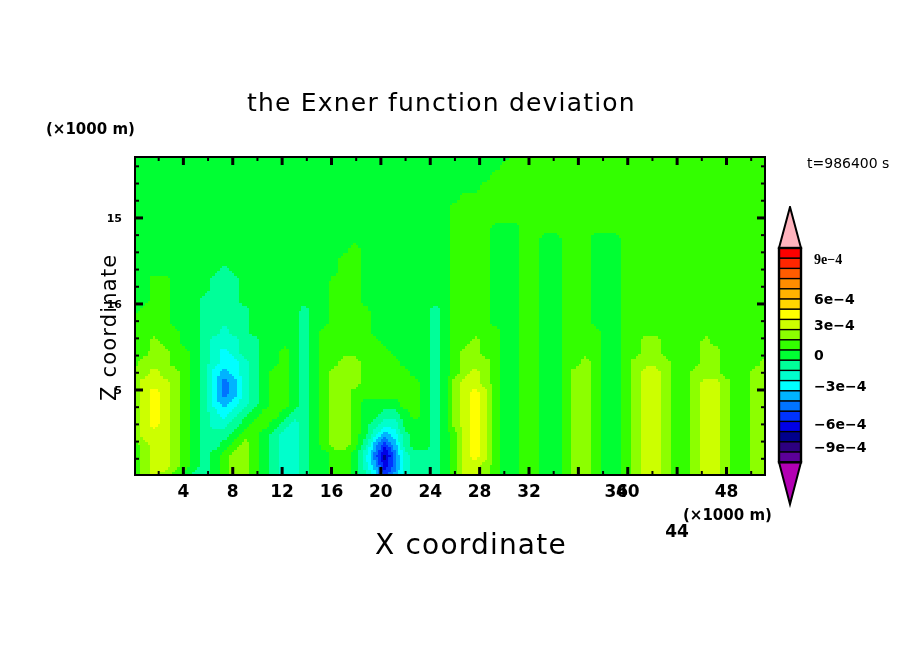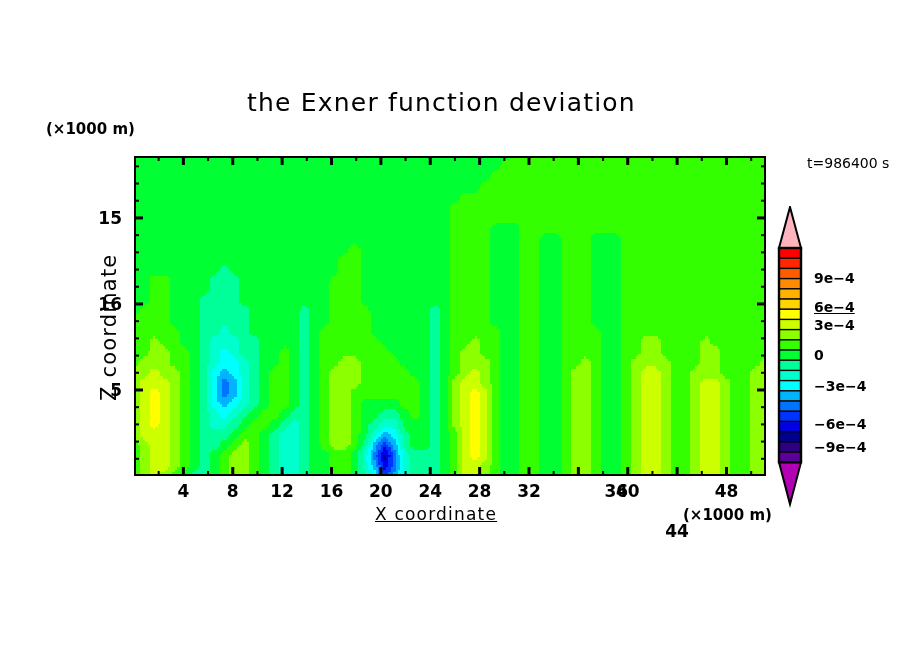--- a/index.html
+++ b/index.html
@@ -62,45 +62,44 @@
     left: 783px;
     top: 155px;
     font-size: 14px;
     letter-spacing: 0px;
     margin-left: 24px;
   }
 
   
   #xaxis-title {
     left: 375px;
-    top: 504px;
-    font-size: 17px;
+    top: 528px;
+    font-size: 28px;
     letter-spacing: 1.2px;
-    text-decoration: underline;
   }
   #yaxis-title {
     left: 0px;
     top: 0px;
     font-size: 21px;
     letter-spacing: 1.2px;
     transform-origin: 0 0;
     transform: translate(97px, 401px) rotate(-90deg);
   }
 
   
   .tick-x {
     font-size: 17px;
     font-weight: bold;
     text-align: center;
     transform: translateX(-50%);
     top: 481px;
     letter-spacing: 0px;
   }
   .tick-y {
-    font-size: 17px;
+    font-size: 11px;
     font-weight: bold;
     text-align: right;
     transform: translateY(-50%);
     letter-spacing: 0px;
   }
 
   
   .cb-label {
     font-size: 14px;
     font-weight: bold;
@@ -276,21 +275,21 @@
       <div class="txt tick-x" style="left: 430.25px;">24</div>
       <div class="txt tick-x" style="left: 479.625px;">28</div>
       <div class="txt tick-x" style="left: 529px;">32</div>
       <div class="txt tick-x" style="left: 578.375px; margin-left: 38px;">36</div>
       <div class="txt tick-x" style="left: 627.75px;">40</div>
       <div class="txt tick-x" style="left: 677.125px; margin-top: 40px;">44</div>
       <div class="txt tick-x" style="left: 726.5px;">48</div>
       <div class="txt tick-y" style="left: 88px; width: 34px; top: 389.978px;">5</div>
       <div class="txt tick-y" style="left: 88px; width: 34px; top: 303.957px;">16</div>
       <div class="txt tick-y" style="left: 88px; width: 34px; top: 217.935px;">15</div>
-      <div class="txt cb-label" style="top: 278px;">9e−4</div>
-      <div class="txt cb-label" style="top: 307px; text-decoration: underline;">6e−4</div>
+      <div class="txt cb-label" style="top: 260px; font-family: Liberation Serif, serif;">9e−4</div>
+      <div class="txt cb-label" style="top: 299px;">6e−4</div>
       <div class="txt cb-label" style="top: 324.5px;">3e−4</div>
       <div class="txt cb-label" style="top: 355.1px;">0</div>
       <div class="txt cb-label" style="top: 385.7px;">−3e−4</div>
       <div class="txt cb-label" style="top: 416.3px; margin-top: 8px;">−6e−4</div>
       <div class="txt cb-label" style="top: 446.9px;">−9e−4</div>
     </div>
 </div>
 
 </body></html>

